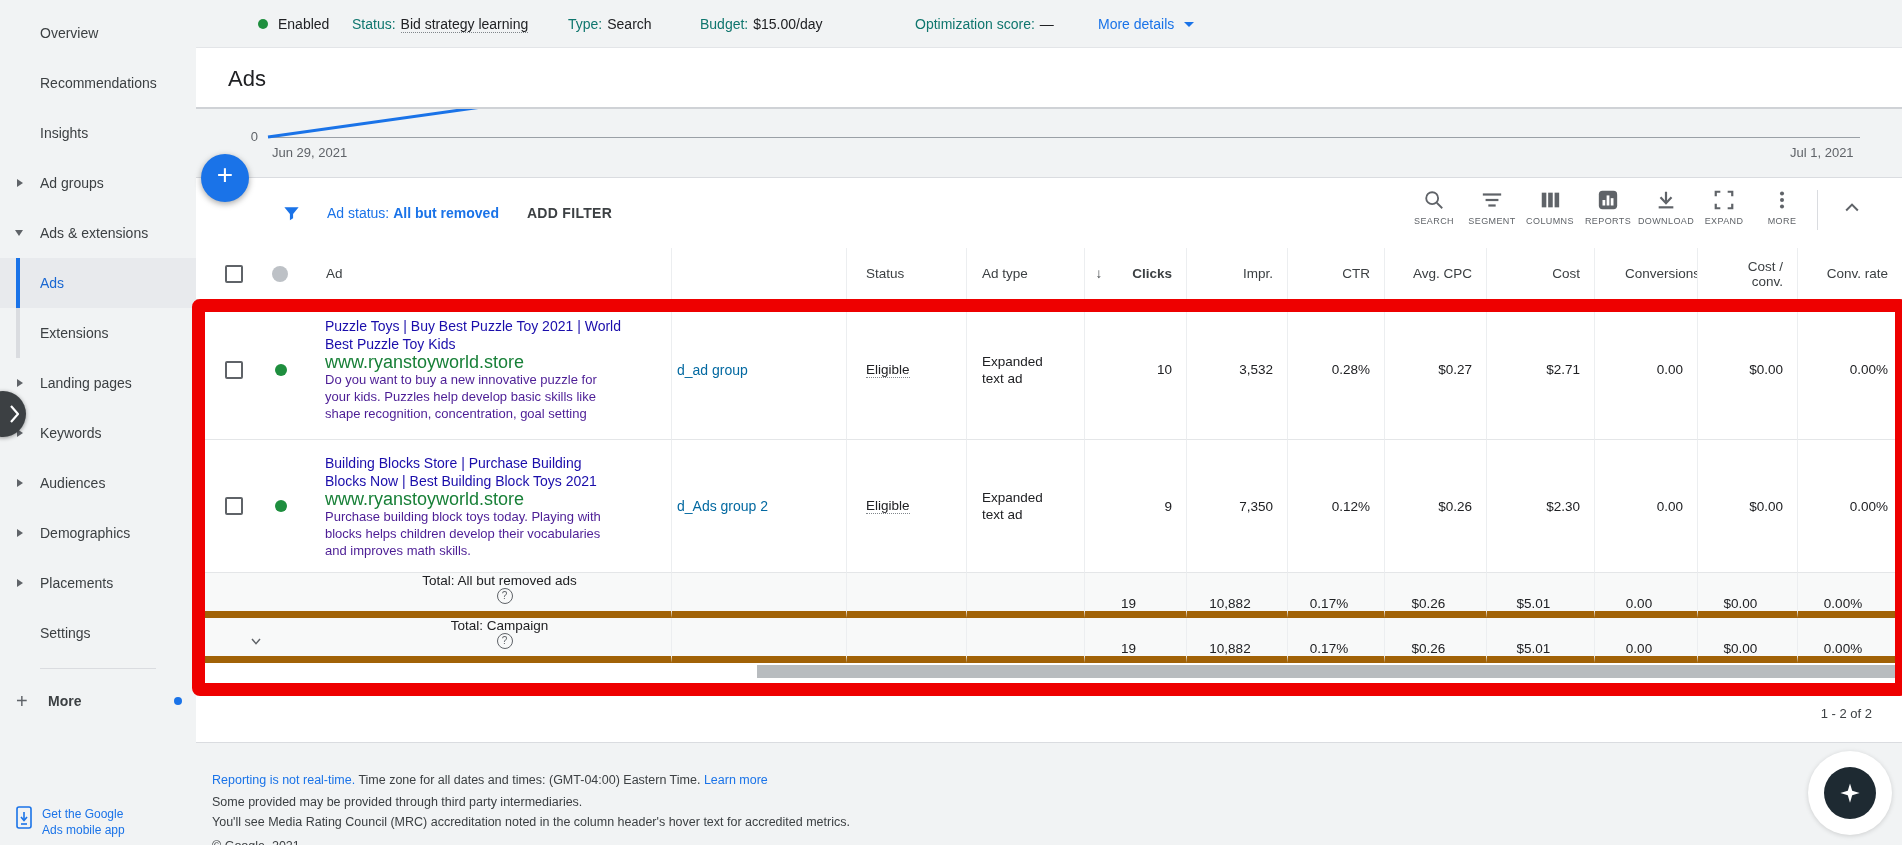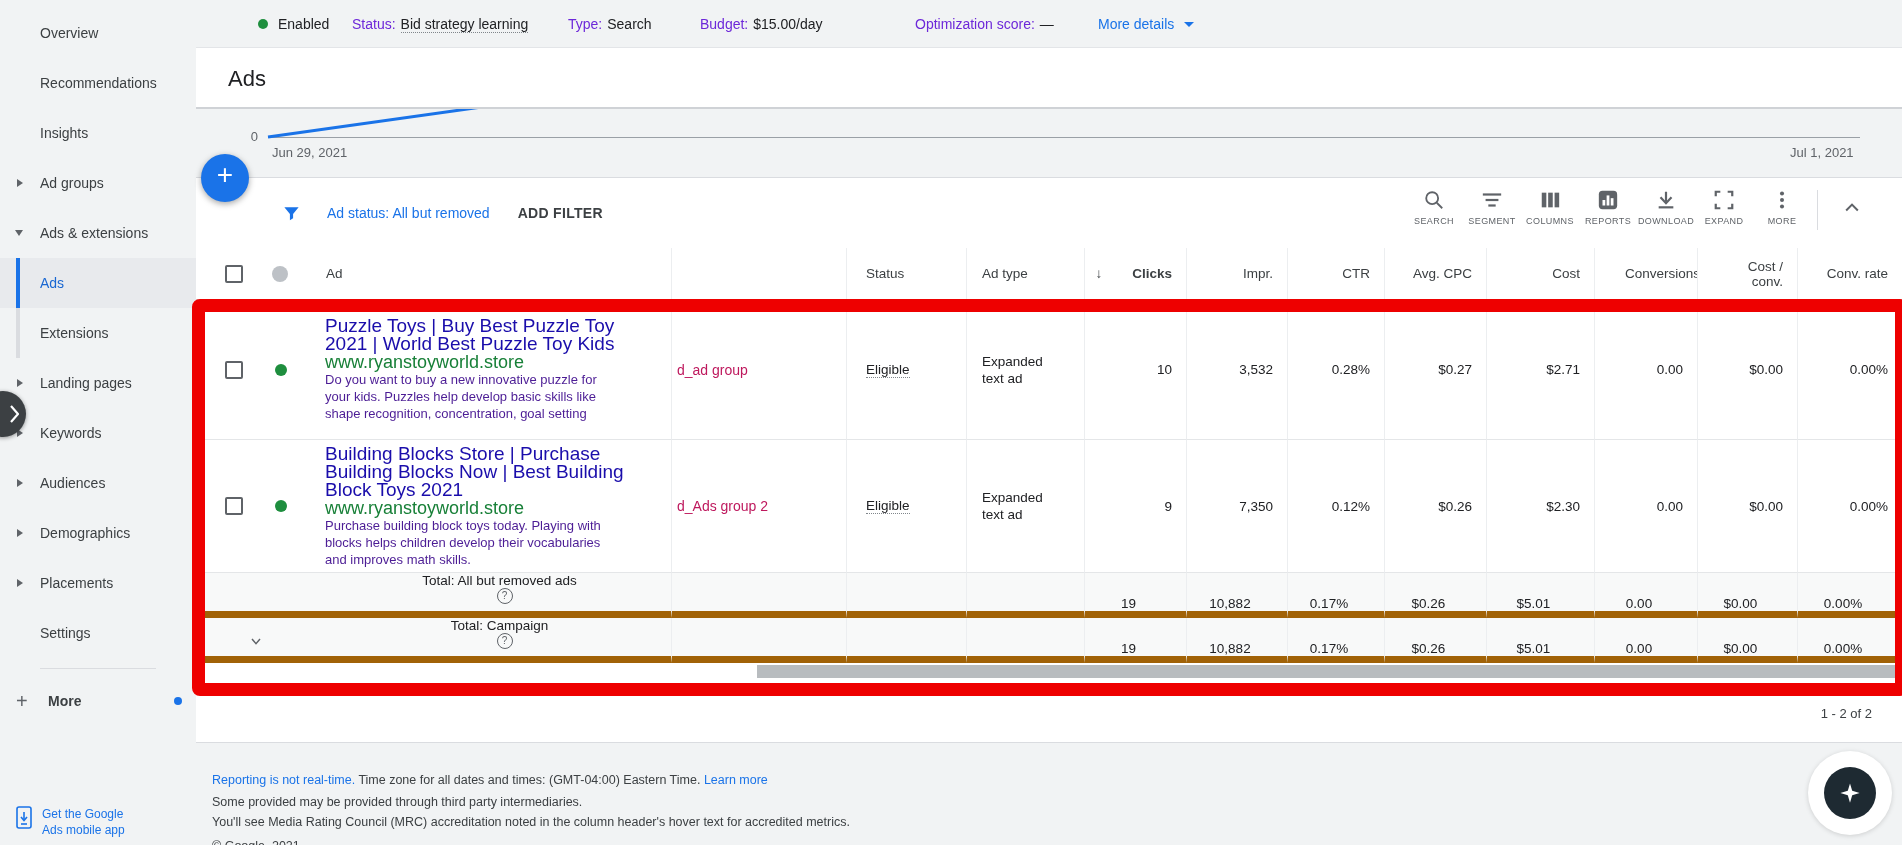--- a/index.html
+++ b/index.html
@@ -29,21 +29,21 @@
   #side-expand-btn { position:absolute; left:-20px; top:391px; width:46px; height:46px; border-radius:50%;
     background:#3c4043; box-shadow:0 1px 4px rgba(0,0,0,.4); z-index:25; cursor:pointer; }
   #side-expand-btn svg { position:absolute; right:7px; top:14px; }
 
   
   #main { position:absolute; left:196px; top:0; width:1706px; height:845px; }
 
   
   #topbar { position:absolute; left:0; top:0; width:1706px; height:48px; background:#f1f3f4; border-bottom:1px solid #e3e5e8; font-size:14px; }
   #topbar .grp { position:absolute; top:0; height:48px; display:flex; align-items:center; white-space:nowrap; }
-  .lab { color:#6d28d9; margin-right:5px; }
+  .lab { color:#0f766e; margin-right:5px; }
   .val { color:#202124; }
   .dotted-u { border-bottom:1px dotted #80868b; }
   .green-dot { width:10px; height:10px; border-radius:50%; background:#1e8e3e; margin-right:10px; }
   .blue-link { color:#1a73e8; cursor:pointer; }
   .tri-down-blue { width:0; height:0; border-top:5px solid #1a73e8; border-left:5px solid transparent; border-right:5px solid transparent; margin-left:10px; }
 
   
   #ads-panel { position:absolute; left:0; top:48px; width:1706px; height:61px; background:#fff; border-bottom:2px solid #cfd2d6; }
   #page-title { position:absolute; left:32px; top:18px; font-size:22px; color:#202124; }
   .redact-pill { position:absolute; left:1336px; top:62px; width:237px; height:30px; border-radius:15px; background:#fafbfc; }
@@ -63,21 +63,21 @@
     box-shadow:0 2px 6px rgba(0,0,0,.35); z-index:30; color:#fff; cursor:pointer; }
   #add-fab::before { content:"+"; position:absolute; left:0; right:0; top:5px; text-align:center; font-size:28px; font-weight:300; }
 
   
   #work-panel { position:absolute; left:0; top:177px; width:1706px; height:566px; background:#fff; border-top:1px solid #dadce0; border-bottom:1px solid #dadce0; }
 
   
   #filter-row { position:relative; height:70px; display:flex; align-items:center; }
   #funnel { margin-left:86px; }
   #filter-chip { margin-left:26px; font-size:14px; color:#1a73e8; cursor:pointer; }
-  #filter-chip b { font-weight:400; }
+  #filter-chip b { font-weight:700; }
   #add-filter { margin-left:28px; font-size:14px; font-weight:700; letter-spacing:.3px; color:#3c4043; cursor:pointer; }
   #tools { position:absolute; right:36px; top:10px; display:flex; align-items:flex-start; }
   .tool { width:58px; display:flex; flex-direction:column; align-items:center; color:#5f6368; cursor:pointer; }
   .tool .ticon { height:24px; display:flex; align-items:center; }
   .tool .tlabel { font-size:9px; letter-spacing:.4px; margin-top:4px; color:#5f6368; }
   .tool-divider { width:1px; height:40px; background:#dadce0; margin:2px 10px 0 6px; }
   .collapse-chev { margin:10px 4px 0 14px; cursor:pointer; }
 
   
   .trow { display:grid; grid-template-columns:476px 175px 120px 118px 102px 101px 97px 102px 108px 103px 100px 104px; }
@@ -93,25 +93,25 @@
   .costconv-head { text-align:right; line-height:15px; }
   .costconv-head .inner { width:58px; margin-left:auto; }
   .checkbox { width:18px; height:18px; border:2px solid #5f6368; border-radius:2px; background:#fff; flex:none; cursor:pointer; }
   .hdr-circle { width:16px; height:16px; border-radius:50%; background:#bdc1c6; flex:none; }
   .adcell { align-items:center; }
   .ml29 { margin-left:29px; }
   .ml38 { margin-left:38px; }
   .dot-green { width:12px; height:12px; border-radius:50%; background:#1e8e3e; flex:none; margin-left:32px; }
   .datarow .adcell { align-items:center; }
   .adtext { width:300px; margin-left:38px; }
-  .adtitle { font-size:19px; line-height:18px; color:#1a0dab; cursor:pointer; }
+  .adtitle { font-size:14px; line-height:18px; color:#1a0dab; cursor:pointer; }
   .adurl { font-size:18px; line-height:18px; color:#188038; }
   .addesc { font-size:13px; line-height:17px; color:#4c1d95; }
   .agcell { padding-left:5px; }
-  .aglink { color:#be185d; font-size:14px; cursor:pointer; }
+  .aglink { color:#0369a1; font-size:14px; cursor:pointer; }
   .stcell { padding-left:19px; }
   .atcell { padding-left:15px; line-height:17px; }
   .atcell span { width:85px; }
   .row1 { height:140px; }
   .row2 { height:133px; }
   .totalrow { height:45px; background:#f8f9f9; }
   .totalrow .cell { border-bottom:7px solid #a16207;flex-direction:column; }
   .total-label { padding-left:132px; position:relative; }
   .total-chev { position:absolute; left:52px; top:15px; cursor:pointer; }
   .qmark { display:inline-block; width:16px; height:16px; border:1px solid #5f6368; border-radius:50%; color:#5f6368;

